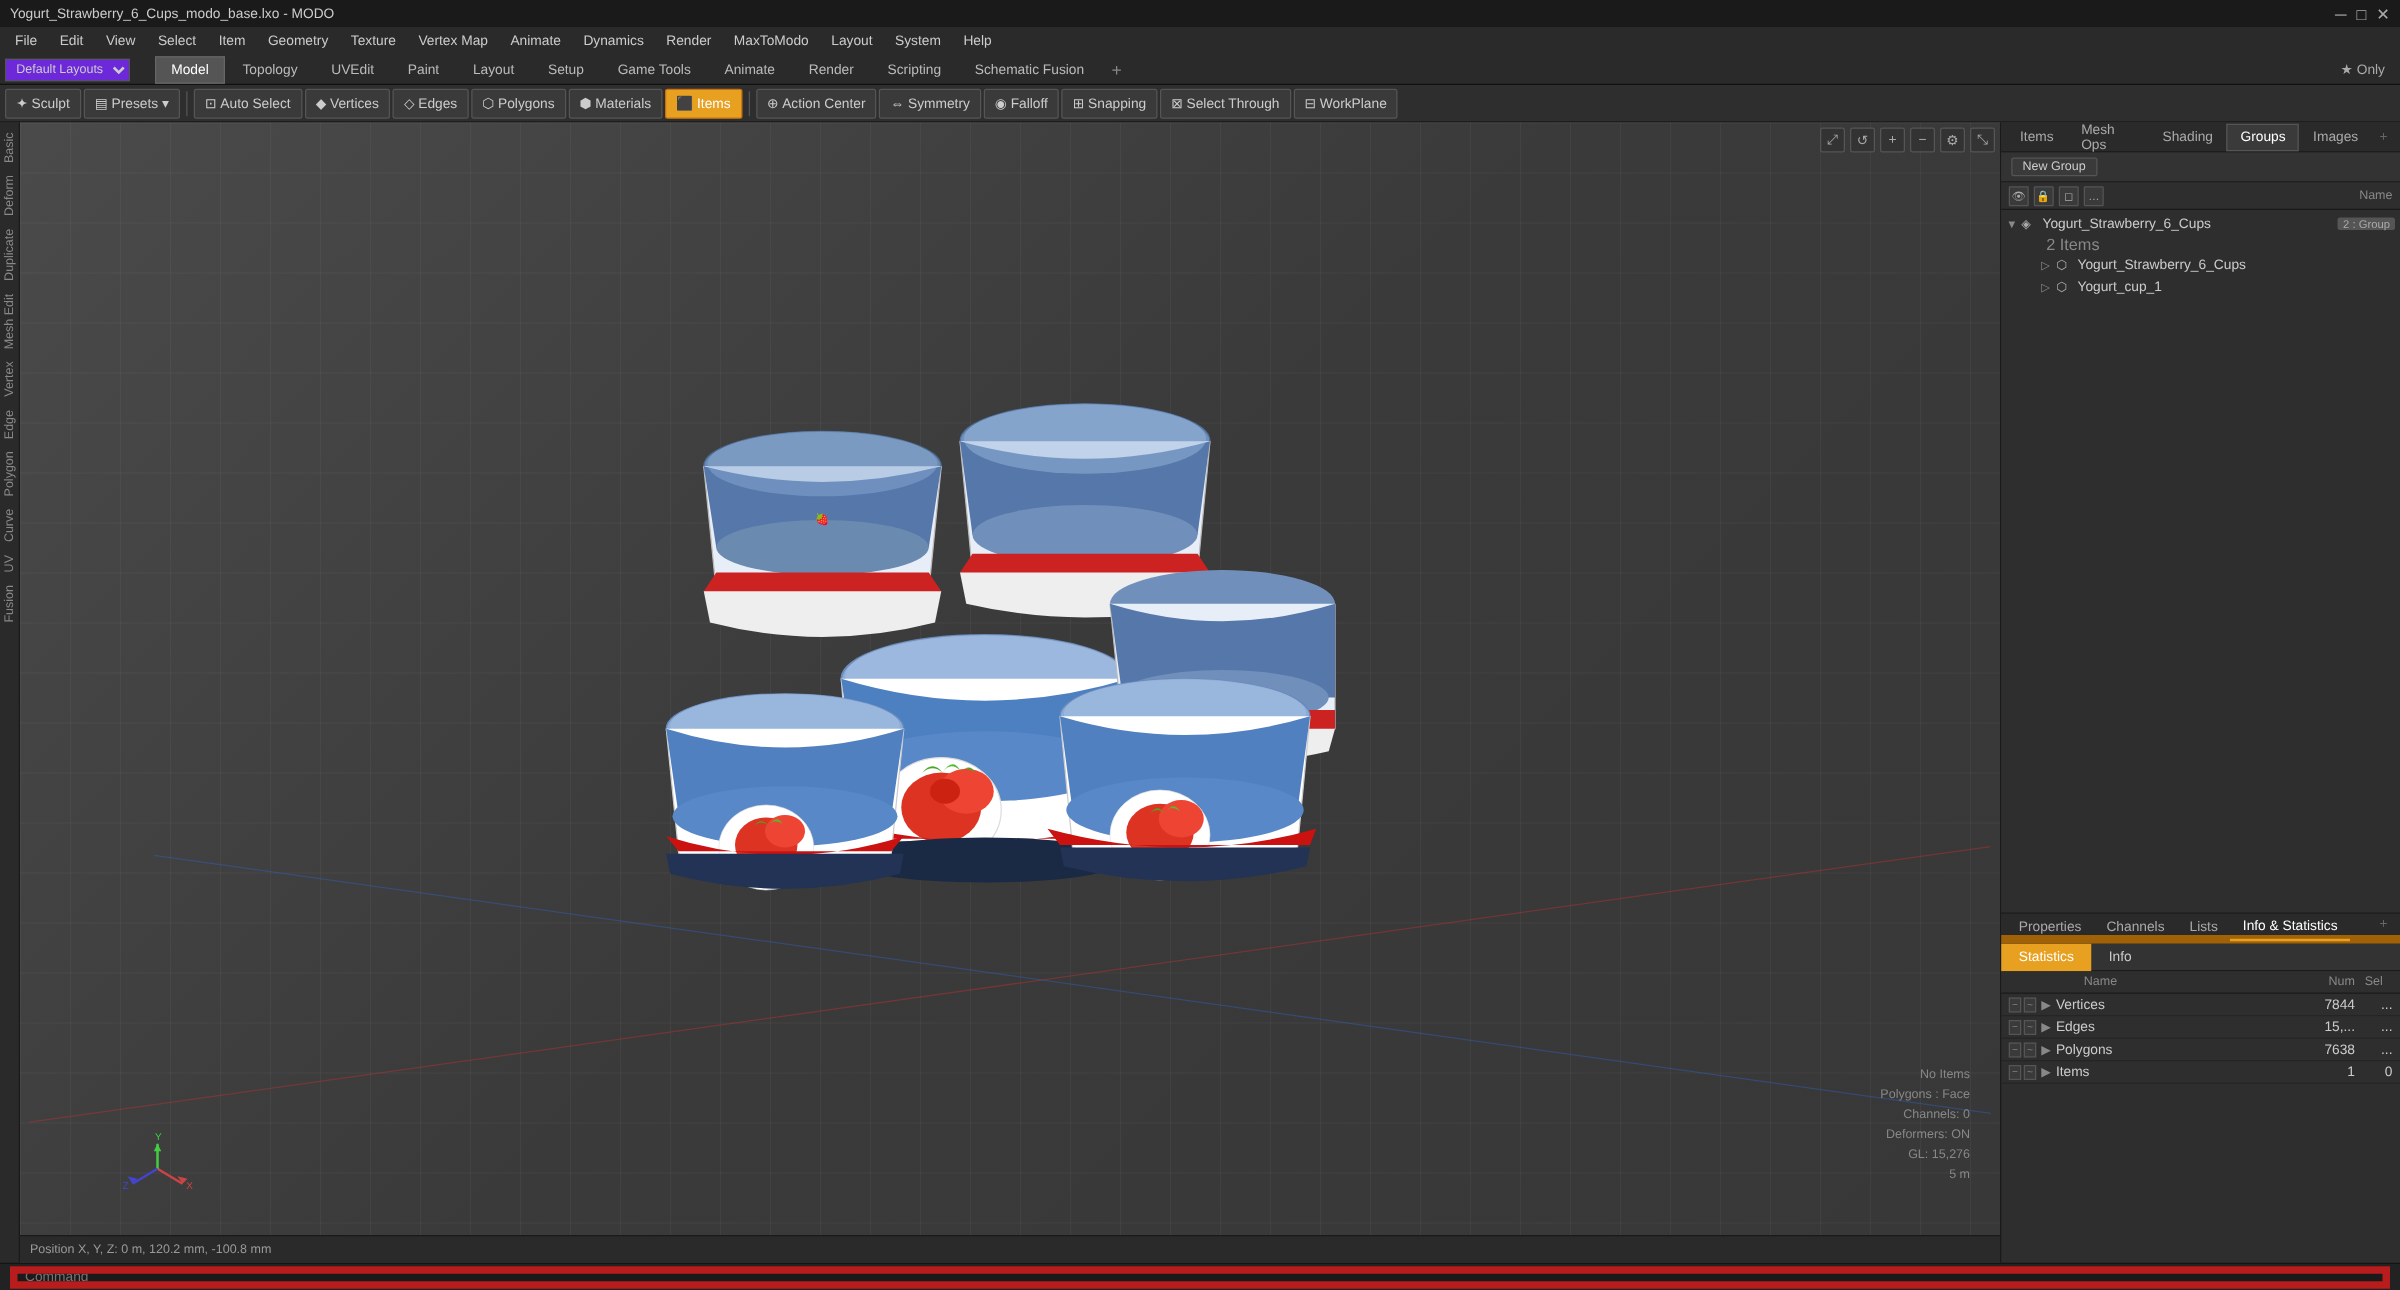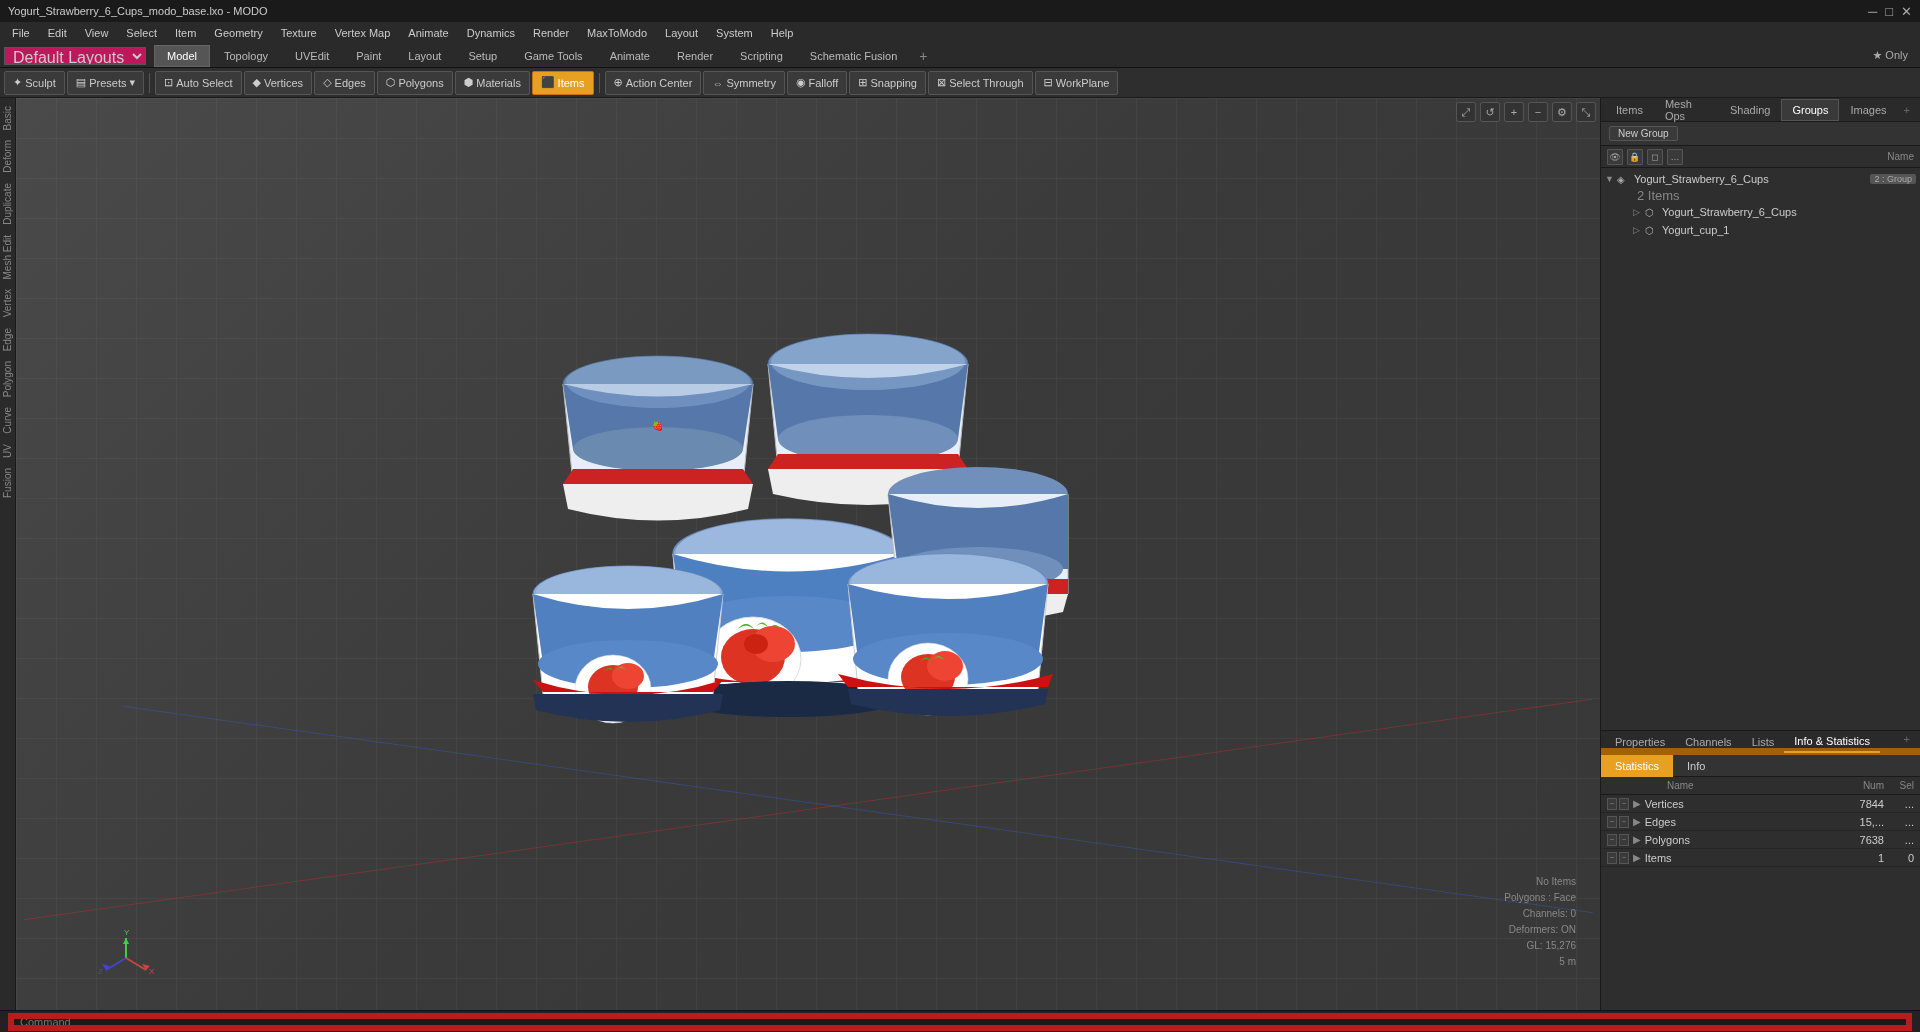--- a/index.html
+++ b/index.html
@@ -39,27 +39,27 @@
     
     #layout-tabs {
       background: #2a2a2a;
       height: 24px;
       display: flex;
       align-items: center;
       border-bottom: 1px solid #111;
       padding: 0 4px;
     }
     #layout-select {
-      background: #be185d;
+      background: #6d28d9;
       color: #ccc;
       border: 1px solid #555;
       height: 18px;
-      font-size: 16px;
+      font-size: 10px;
       padding: 0 4px;
-      margin-right: 8px;
+      margin-right: 20px;
     }
     .layout-tab {
       padding: 2px 12px;
       height: 22px;
       display: flex;
       align-items: center;
       cursor: pointer;
       color: #bbb;
       font-size: 11px;
       border: 1px solid transparent;
@@ -427,21 +427,21 @@
       background: #2e2e2e;
       display: flex;
       align-items: center;
       padding: 0 6px;
       border-bottom: 1px solid #1a1a1a;
       font-size: 10px;
       color: #888;
     }
     .stats-col-name { flex: 1; }
     .stats-col-num { width: 50px; text-align: right; }
-    .stats-col-sel { width: 30px; text-align: right; }
+    .stats-col-sel { width: 30px; text-align: center; }
 
     .stats-row {
       height: 18px;
       display: flex;
       align-items: center;
       padding: 0 6px;
       border-bottom: 1px solid #252525;
       font-size: 11px;
     }
     .stats-ctrl { display: flex; gap: 2px; margin-right: 4px; }
@@ -733,20 +733,23 @@
           <polygon points="50,42 46,36 54,38" fill="#cc4444"></polygon>
           <polygon points="30,10 27,16 33,16" fill="#44cc44"></polygon>
           <polygon points="10,42 6,36 14,38" fill="#4444cc"></polygon>
           <text x="53" y="46" fill="#cc4444" font-size="8">X</text>
           <text x="28" y="7" fill="#44cc44" font-size="8">Y</text>
           <text x="2" y="46" fill="#4444cc" font-size="8">Z</text>
         </svg>
       </div>
     </div>
 
+    <div id="position-bar">
+      <span>Position X, Y, Z:  0 m, 120.2 mm, -100.8 mm</span>
+    </div>
   </div>
 
   <div id="right-panel">
 
     <div id="right-tabs-top">
       <div class="right-tab">Items</div>
       <div class="right-tab">Mesh Ops</div>
       <div class="right-tab">Shading</div>
       <div class="right-tab active">Groups</div>
       <div class="right-tab">Images</div>

